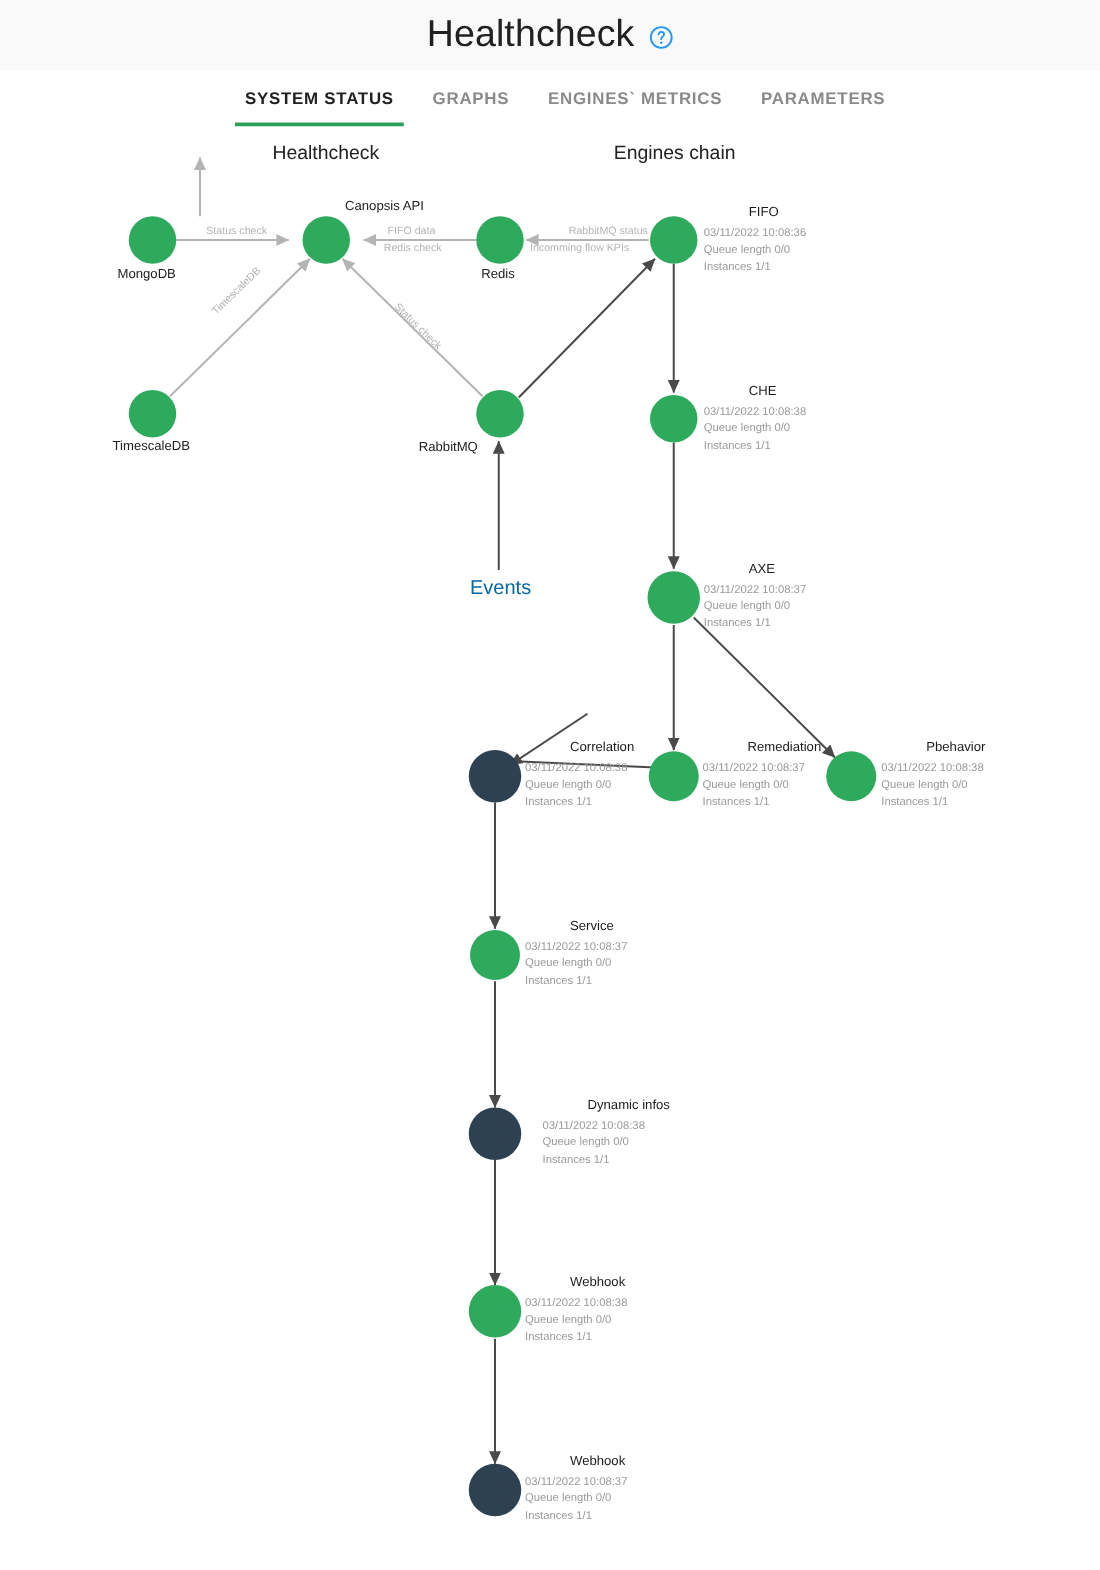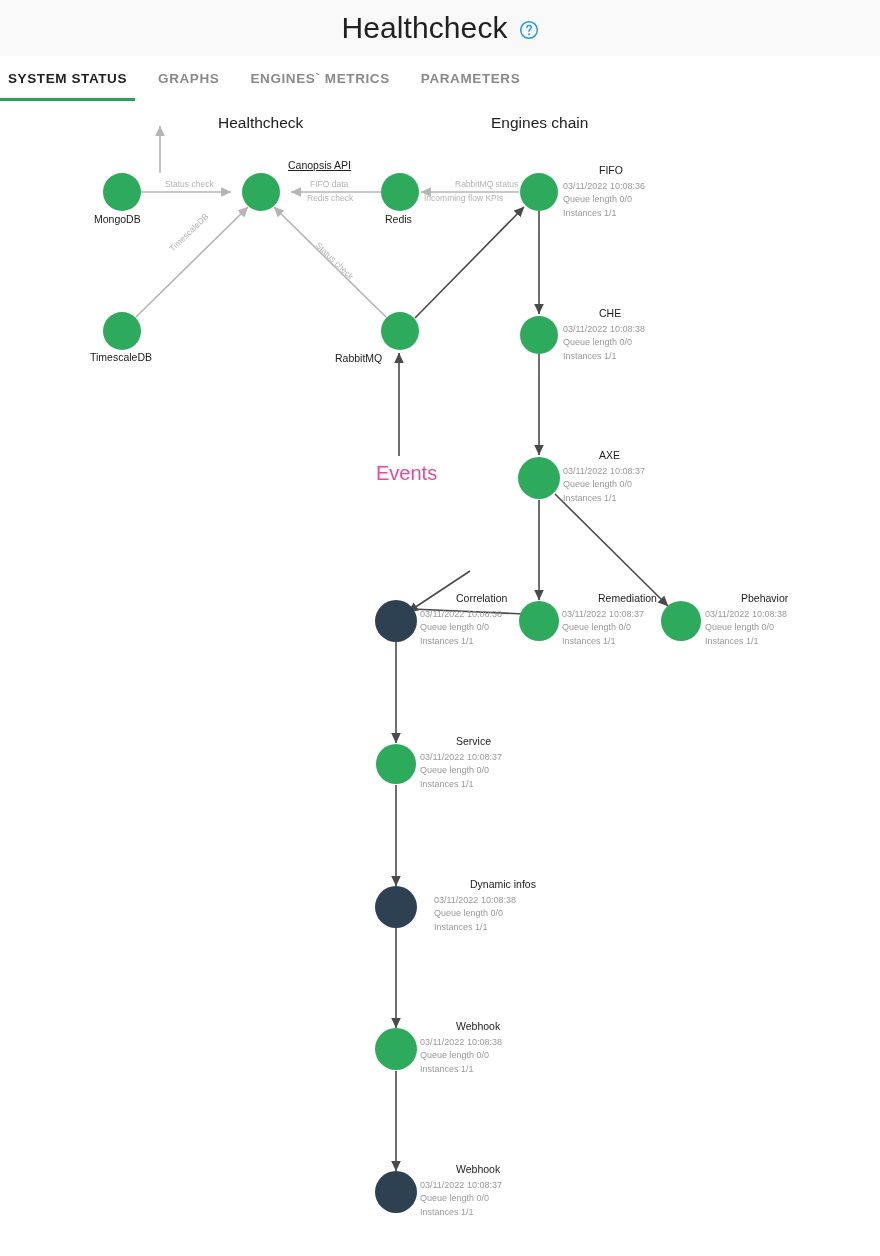--- a/index.html
+++ b/index.html
@@ -52,20 +52,21 @@
 
   
   .tab-bar {
     position: absolute;
     left: 0; top: 56px;
     width: 880px;
     height: 45px;
     background: #ffffff;
     display: flex;
     align-items: flex-start;
+    padding-left: 188px;
   }
   .tab {
     position: relative;
     height: 45px;
     padding: 0 8px;
     margin-right: 15px;
     display: flex;
     align-items: center;
     font-size: 13.5px;
     font-weight: 700;
@@ -141,22 +142,22 @@
     font-size: 8.5px;
     color: #b4b4b4;
     white-space: nowrap;
     line-height: 1;
   }
   .edge-label.rot {
     transform-origin: 0 0;
   }
   .big-label {
     position: absolute;
-    font-size: 20px;
-    color: #ec4899;
+    font-size: 16px;
+    color: #0369a1;
     white-space: nowrap;
     line-height: 1;
   }
 </style>
 </head>
 <body>
 
 <div id="page">
 
   <div class="app-header">
@@ -240,21 +241,21 @@
       <circle cx="396" cy="806" r="21" fill="#2e4153"></circle>
       <circle cx="396" cy="948" r="21" fill="#2eaa5d"></circle>
       <circle cx="396" cy="1091" r="21" fill="#2e4153"></circle>
     </svg>
 
     <div class="section-title" style="left:218px; top:14px;">Healthcheck</div>
     <div class="section-title" style="left:491px; top:14px;">Engines chain</div>
     <div class="big-label" style="left:376px; top:362px;">Events</div>
 
     <div class="node-caption" style="left:94px; top:113px;">MongoDB</div>
-    <div class="node-caption" style="left:288px; top:59px;text-decoration:underline;">Canopsis API</div>
+    <div class="node-caption" style="left:276px; top:59px;">Canopsis API</div>
     <div class="node-caption" style="left:385px; top:113px;">Redis</div>
     <div class="node-caption" style="left:90px; top:251px;">TimescaleDB</div>
     <div class="node-caption" style="left:335px; top:252px;">RabbitMQ</div>
 
     <div class="edge-label" style="left:165px; top:79px;">Status check</div>
     <div class="edge-label" style="left:310px; top:79px;">FIFO data</div>
     <div class="edge-label" style="left:307px; top:93px;">Redis check</div>
     <div class="edge-label" style="left:432px; top:79px;margin-left:23px;">RabbitMQ status</div>
     <div class="edge-label" style="left:424px; top:93px;">Incomming flow KPIs</div>
     <div class="edge-label rot" style="left:168px; top:146px; transform: rotate(-44deg);">TimescaleDB</div>

